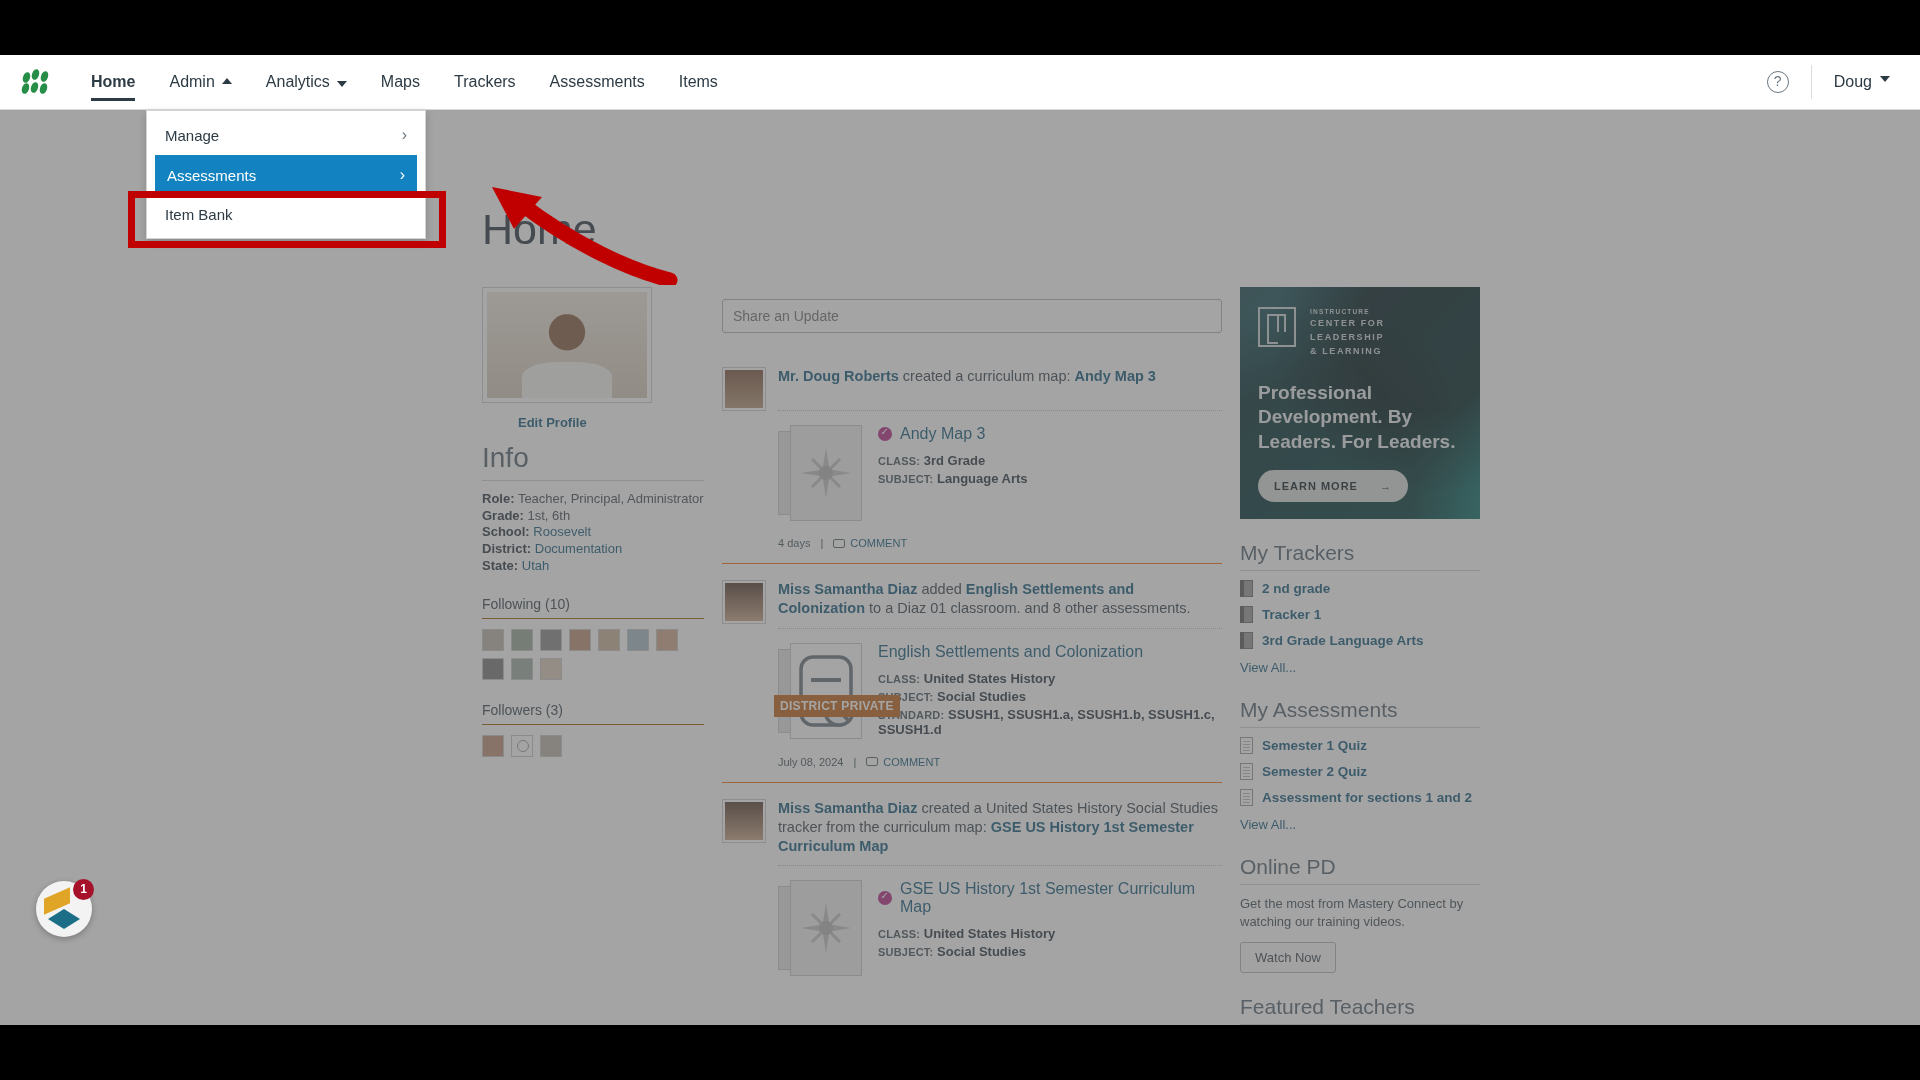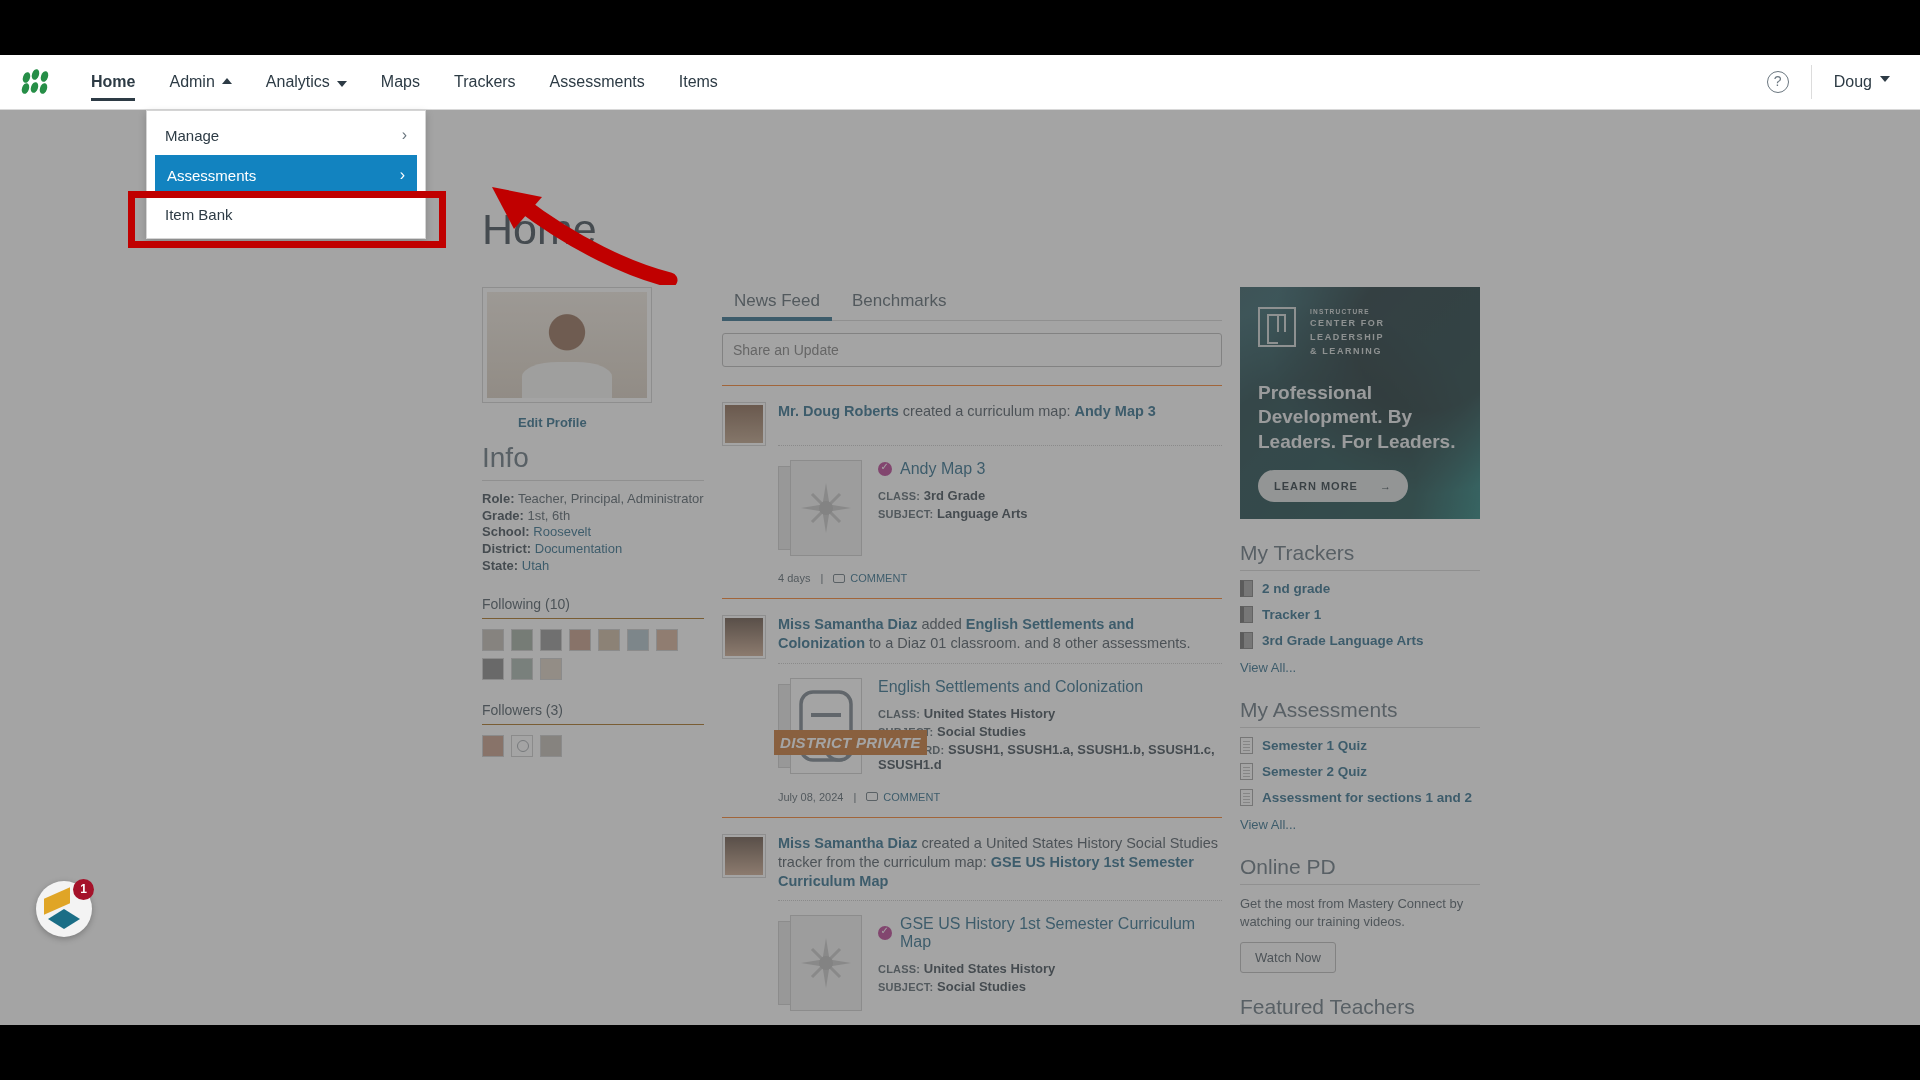--- a/index.html
+++ b/index.html
@@ -173,21 +173,21 @@
   .post-av.f .ph{ background:linear-gradient(#5a4436,#caa488); }
   .post-text { font-size:14.5px; color:#3d4a54; line-height:1.33; padding-bottom: 9px; border-bottom:1px dotted #c6c6c6; flex:1;}
   .post-body { display:flex; gap: 16px; margin-top: 14px; padding-left: 56px;}
   .card-thumb { width: 84px; height: 96px; flex:none; position:relative;}
   .card-thumb .back { position:absolute; left:0; top:6px; width:18px; height:84px; border:1px solid #c9c9c9; background:#e4e4e4;}
   .card-thumb .front{ position:absolute; left:12px; top:0; width:72px; height:96px; border:1px solid #c9c9c9; background:#efefef;}
   .compass { position:absolute; left:50%; top:50%; transform:translate(-50%,-50%); }
   .assess-icon .front { background:#fff; }
   .badge-private {
     position:absolute; left:-4px; top:52px; background:#c3681f; color:#fff;
-    font-size:15px; font-weight:700; letter-spacing:.3px; padding:4px 6px; white-space:nowrap;font-style:italic;
+    font-size:12px; font-weight:700; letter-spacing:.3px; padding:4px 6px; white-space:nowrap;
   }
   .card-meta { font-size:13px; color:#3d4a54; }
   .card-title { font-size:16px; color:#3d7893; margin-bottom:10px; display:flex; align-items:center; gap:8px;}
   .verif { width:14px;height:14px;border-radius:50%;background:#b3308a;display:inline-block;position:relative; flex:none;}
   .verif::after{content:"✓"; position:absolute; left:2.5px; top:-1px; color:#fff; font-size:10px;}
   .card-meta .row { margin-bottom: 3px; }
   .card-meta .k { font-size:11px; letter-spacing:.2px; color:#4a5963; font-weight:700;}
   .card-meta .v { font-weight:700; color:#2d3b45; font-size:13px;}
   .post-foot { margin-top: 16px; padding-left: 56px; font-size:11px; color:#4a5963; display:flex; align-items:center; gap:10px;}
   .comment-link { color:#1b5f80; font-weight:400; display:flex; align-items:center; gap:5px;}
@@ -329,28 +329,20 @@
           <span>(3)</span>
         </div>
         <div class="thumbs">
           <div class="thumb t4"></div>
           <div class="thumb anon"></div>
           <div class="thumb t1"></div>
         </div>
       </div>
 
       <div class="col-mid">
-        <div class="tabs">
-          <div class="tab active">
-            <span>News Feed</span>
-          </div>
-          <div class="tab">
-            <span>Benchmarks</span>
-          </div>
-        </div>
 
         <textarea class="share-box" placeholder="Share an Update" style=""></textarea>
 
         
         <div class="post">
           <div class="post-head">
             <div class="post-av">
                 <div class="ph"></div>
               </div>
             <div class="post-text">

